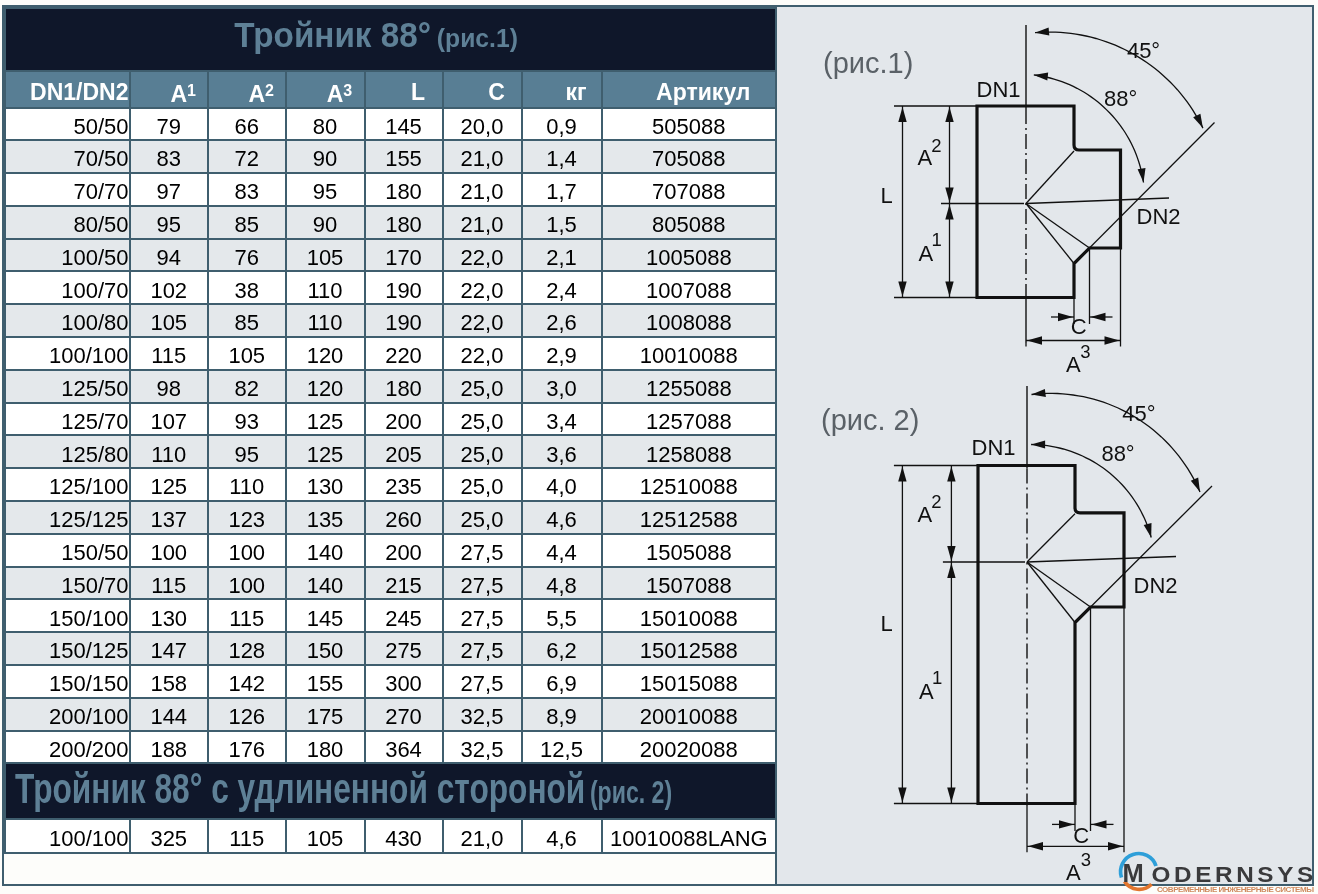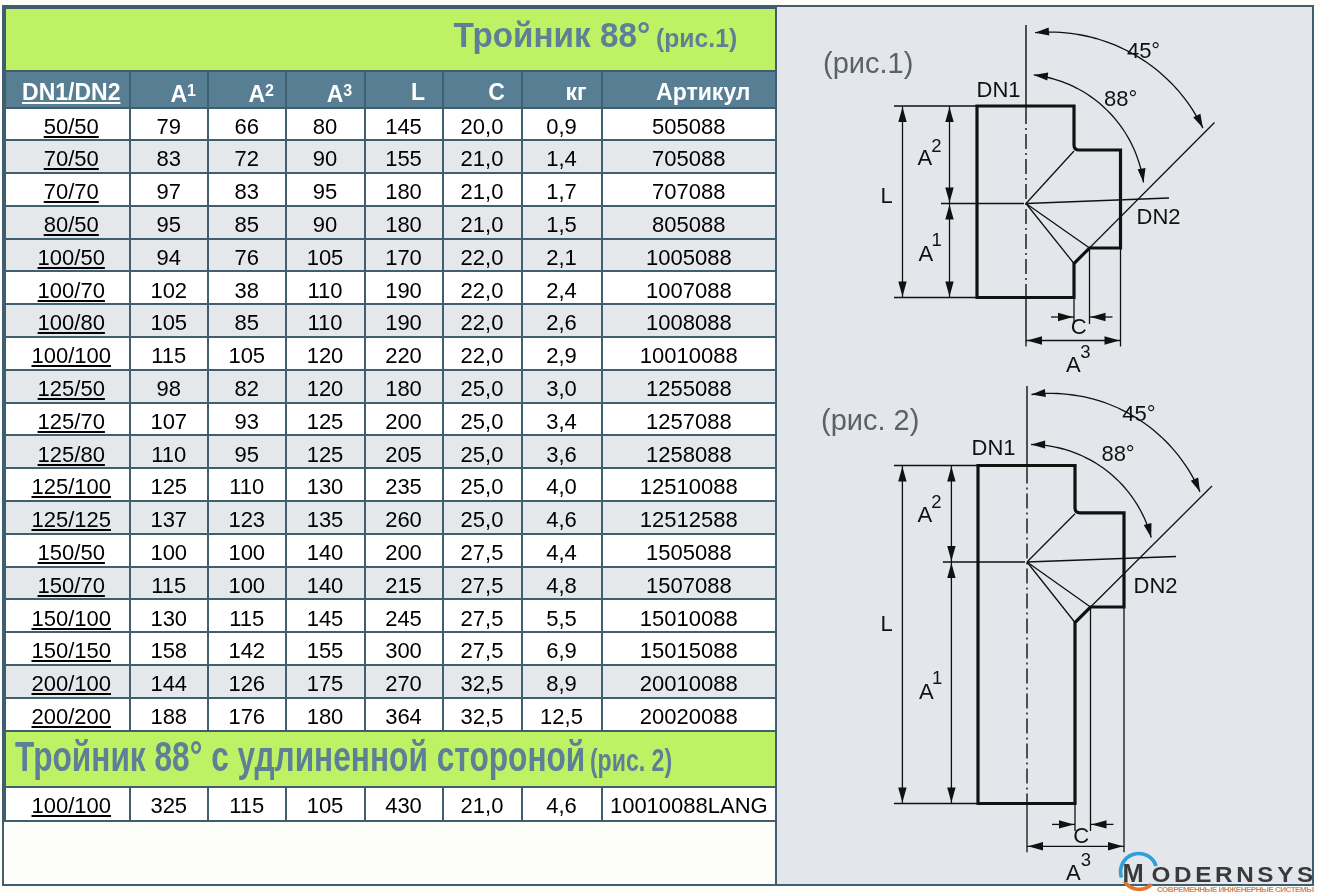--- a/index.html
+++ b/index.html
@@ -3,29 +3,29 @@
 <style>
 * { margin:0; padding:0; box-sizing:border-box; }
 html,body { width:1318px; height:894px; background:#fdfdfa; font-family:"Liberation Sans", sans-serif; overflow:hidden; }
 #frame { position:absolute; left:2px; top:5px; width:1312px; height:881px; border:2px solid #3f5e6e; display:flex; }
 #left { width:771px; flex:none; }
 #right { flex:1; background:#e3e7eb; border-left:2px solid #3f5e6e; }
 table { border-collapse:collapse; width:771px; table-layout:fixed; }
 td { border:2px solid #3f5e6e; font-size:22px; line-height:25px; color:#000; text-align:center; height:32.8px; padding:4.5px 0 0 0; white-space:nowrap; overflow:hidden; }
 col.w0 { width:124.5px; } col.w1 { width:78.5px; } col.w2 { width:77.5px; } col.w3 { width:79px; }
 col.w4 { width:78px; } col.w5 { width:79px; } col.w6 { width:80px; } col.w7 { width:174.5px; }
-td.c0 { text-align:center; padding-left:8px;text-decoration:underline; }
+td.c0 { text-align:right; padding-left:8px; }
 tr.head td { background:#587e94; color:#fff; font-weight:bold; font-size:23px; height:33px; padding-top:6px;padding-left:29px; }
 tr.head td sup { font-size:16px; vertical-align:6px; }
 tr.head td.c0 { padding-left:8px; }
 tr.alt td { background:#e4e8eb; }
 tr td { background:#fff; }
 tr.alt td { background:#e4e8eb; }
 tr.head td { background:#587e94; }
-tr.title td { background:#bef264; height:62.5px; text-align:right; padding:0 0 4px 9px; vertical-align:middle; }
+tr.title td { background:#0f172a; height:62.5px; text-align:center; padding:0 0 4px 9px; vertical-align:middle; }
 div.tw { transform-origin:0 50%; white-space:nowrap; }
 tr.title div.tw { transform:scaleX(0.95); }
 tr.title2 div.tw { transform:scaleX(0.745); }
 tr.title2 span.t1 { font-size:42.5px; }
 tr.title2 span.t2 { font-size:31px; }
 tr.title2 td { height:56px; padding:2px 0 0 9px; }
 tr.last td { height:34px; }
 span.t1 { font-size:35px; font-weight:bold; color:#5e8096; letter-spacing:0px; }
 span.t2 { font-size:26px; font-weight:bold; color:#5e8096; }
 #draw { position:absolute; left:0; top:0; width:1318px; height:894px; pointer-events:none; }
@@ -212,20 +212,30 @@
           </tr>
 <tr>
             <td class="c0">150/100</td>
             <td>130</td>
             <td>115</td>
             <td>145</td>
             <td>245</td>
             <td>27,5</td>
             <td>5,5</td>
             <td>15010088</td>
+          </tr>
+<tr class="alt">
+            <td class="c0">150/125</td>
+            <td>147</td>
+            <td>128</td>
+            <td>150</td>
+            <td>275</td>
+            <td>27,5</td>
+            <td>6,2</td>
+            <td>15012588</td>
           </tr>
 <tr>
             <td class="c0">150/150</td>
             <td>158</td>
             <td>142</td>
             <td>155</td>
             <td>300</td>
             <td>27,5</td>
             <td>6,9</td>
             <td>15015088</td>

